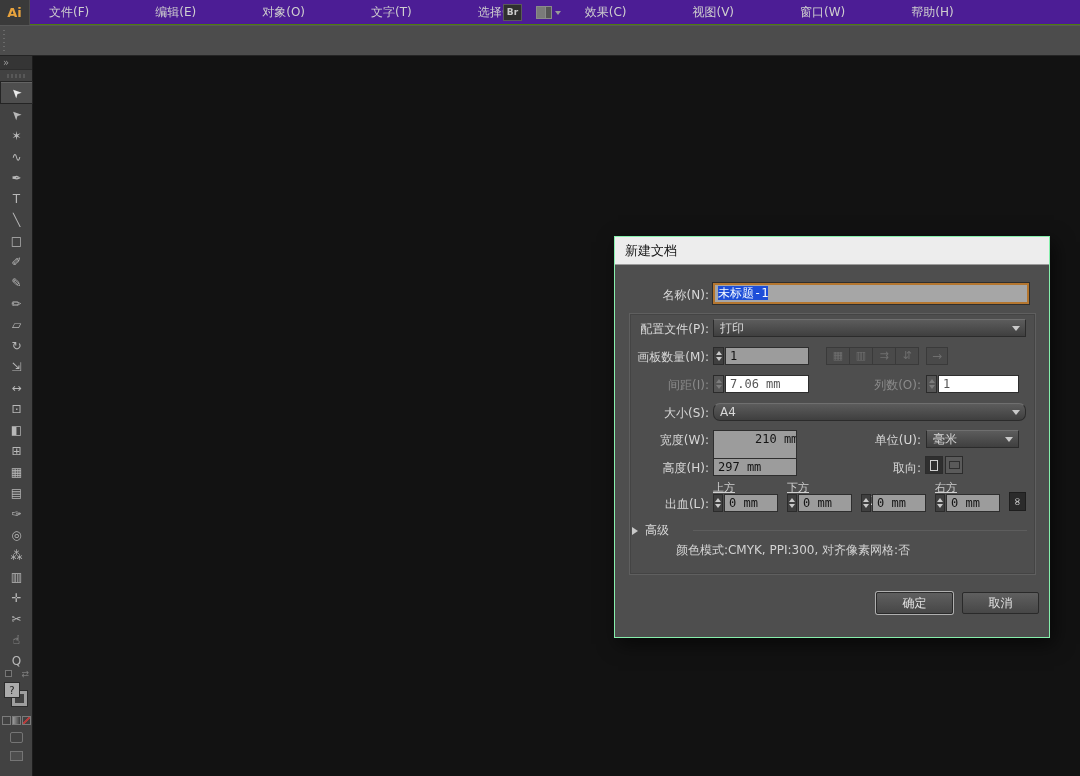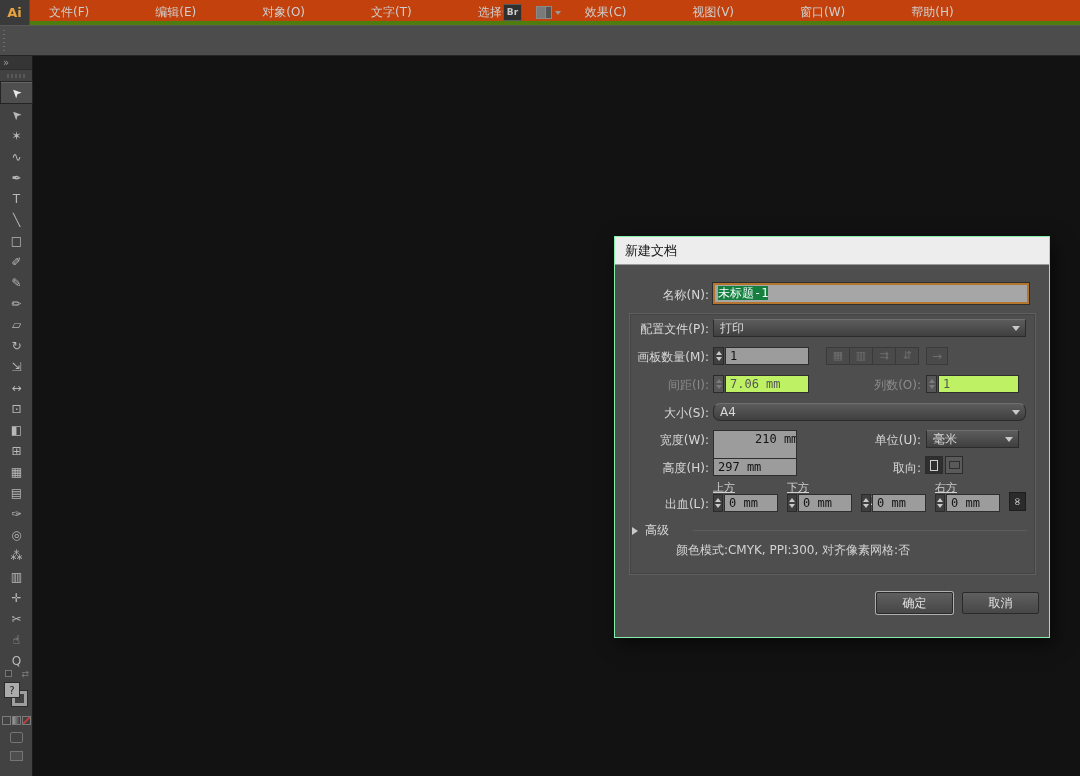--- a/index.html
+++ b/index.html
@@ -2,21 +2,21 @@
 <html><head>
 <meta charset="utf-8">
 <style>
   * { margin:0; padding:0; box-sizing:border-box; }
   html,body { width:1080px; height:776px; overflow:hidden; background:#121212;
               font-family:"DejaVu Sans","Liberation Sans",sans-serif; }
   #app { position:relative; width:1080px; height:776px; }
 
   
   .menu-bar { position:absolute; left:0; top:0; width:1080px; height:25px;
-              background:#c2410c; border-bottom:4px solid #4d7c0f; display:flex; align-items:stretch; }
+              background:#4c1d95; border-bottom:1px solid #4d7c0f; display:flex; align-items:stretch; }
   .logo { width:30px; height:25px; background:#3a3a3a; color:#E8A33D; font-weight:bold;
           font-size:13px; display:flex; align-items:center; justify-content:center;
           border-right:1px solid #4c4c4c; }
   .menus { display:flex; margin-left:8px;gap:44px; }
   .menu-item { padding:0 11px; line-height:25px; font-size:12px; color:#cfcfcf; cursor:default; }
   .bridge-btn { position:absolute; left:503px; top:4px; width:19px; height:17px;
                 background:#2f2f2f; border:1px solid #5a5a5a; color:#c9c9c9;
                 font-size:9px; font-weight:bold; text-align:center; line-height:15px; }
   .workspace-btn { position:absolute; left:536px; top:5px; width:30px; height:15px; display:flex; align-items:center; gap:3px; }
   .ws-icon { width:16px; height:13px; border:1px solid #8a8a8a; background:#555; display:flex; }
@@ -68,25 +68,25 @@
   .group-box { position:absolute; left:14px; top:76px; width:407px; height:262px;
                border:1px solid #5f5f5f; box-shadow:inset 0 0 0 1px rgba(0,0,0,0.12); }
 
   .flabel { position:absolute; text-align:right; color:#d8d8d8; font-size:12px; }
   .flabel.dim { color:#8b8b8b; }
   .mini-label { position:absolute; color:#d0d0d0; font-size:11px;text-decoration:underline; }
 
   .tinput { position:absolute; background:#9c9c9c; border:1px solid #2e2e2e;
             color:#141414; font-family:"DejaVu Sans Mono","Liberation Mono",monospace;
             font-size:12px; line-height:16px; padding:0 4px; overflow:hidden; white-space:nowrap; }
-  .tinput.dim { background:#bef264; color:#565656; }
+  .tinput.dim { background:#ffffff; color:#565656; }
   .name-input { position:absolute; left:98px; top:46px; width:316px; height:21px; background:#a6a6a6;
                 border:2px solid #b4762f; outline:1px solid #2e2e2e; padding:0 3px;
                 font-family:"DejaVu Sans Mono","Liberation Mono",monospace; font-size:12px; line-height:17px; }
-  .name-input .sel { background:#15803d; color:#f4faff; }
+  .name-input .sel { background:#1d4ed8; color:#f4faff; }
 
   .dropdown { position:absolute; height:18px; background:linear-gradient(#5c5c5c,#3f3f3f);
               border:1px solid #2b2b2b; border-top-color:#6f6f6f; color:#d8d8d8;
               font-size:12px; line-height:16px; padding:0 6px; }
   .dropdown .dd-arrow { position:absolute; right:5px; top:6px; width:0; height:0;
               border-left:4px solid transparent; border-right:4px solid transparent; border-top:5px solid #c9c9c9; }
 
   .stepper { position:absolute; width:11px; height:18px; background:#3f3f3f; border:1px solid #2b2b2b;
              display:flex; flex-direction:column; align-items:center; justify-content:center; gap:2px; }
   .tri-up { width:0; height:0; border-left:3px solid transparent; border-right:3px solid transparent; border-bottom:4px solid #c9c9c9; }

